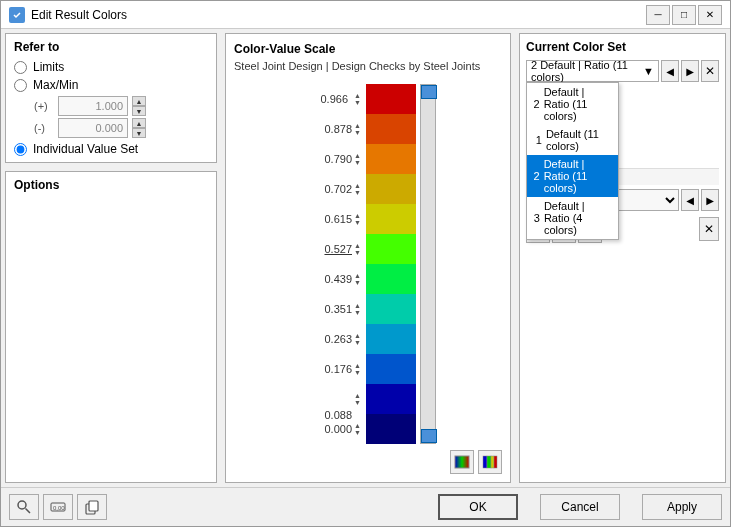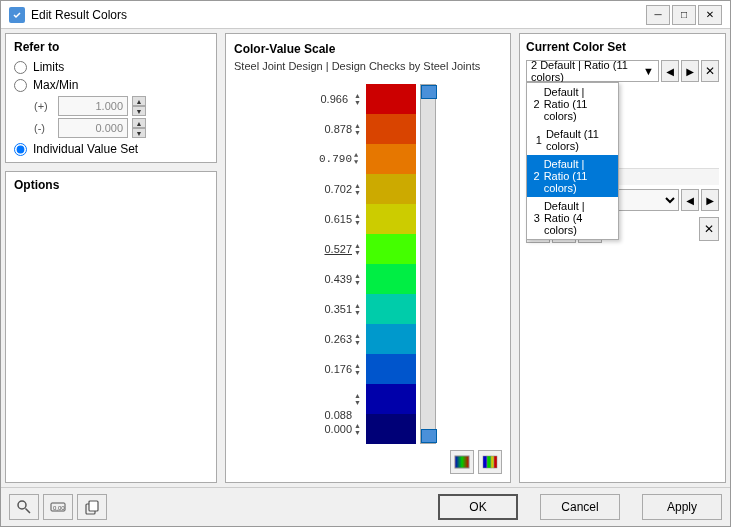--- a/index.html
+++ b/index.html
@@ -461,21 +461,21 @@
                     <div style="font-size: 7px; color: rgb(85, 85, 85); cursor: pointer; line-height: 1;">▼</div>
                   </div>
                 </div>
                 <div style="display: flex; align-items: center; height: 30px; justify-content: flex-end; gap: 2px;">
                   <span style="font-size: 11px; color: rgb(51, 51, 51); width: 50px; text-align: right;">0.878</span>
                   <div style="display: flex; flex-direction: column; width: 10px;">
                     <div style="font-size: 7px; color: rgb(85, 85, 85); cursor: pointer; line-height: 1;">▲</div>
                     <div style="font-size: 7px; color: rgb(85, 85, 85); cursor: pointer; line-height: 1;">▼</div>
                   </div>
                 </div>
-                <div style="display: flex; align-items: center; height: 30px; justify-content: flex-end; gap: 2px; font-family: Liberation Mono, monospace;">
+                <div style="display: flex; align-items: center; height: 30px; justify-content: flex-end; gap: 2px;">
                   <span style="font-size: 11px; color: rgb(51, 51, 51); width: 50px; text-align: right;">0.790</span>
                   <div style="display: flex; flex-direction: column; width: 10px;">
                     <div style="font-size: 7px; color: rgb(85, 85, 85); cursor: pointer; line-height: 1;">▲</div>
                     <div style="font-size: 7px; color: rgb(85, 85, 85); cursor: pointer; line-height: 1;">▼</div>
                   </div>
                 </div>
                 <div style="display: flex; align-items: center; height: 30px; justify-content: flex-end; gap: 2px;">
                   <span style="font-size: 11px; color: rgb(51, 51, 51); width: 50px; text-align: right;">0.702</span>
                   <div style="display: flex; flex-direction: column; width: 10px;">
                     <div style="font-size: 7px; color: rgb(85, 85, 85); cursor: pointer; line-height: 1;">▲</div>

